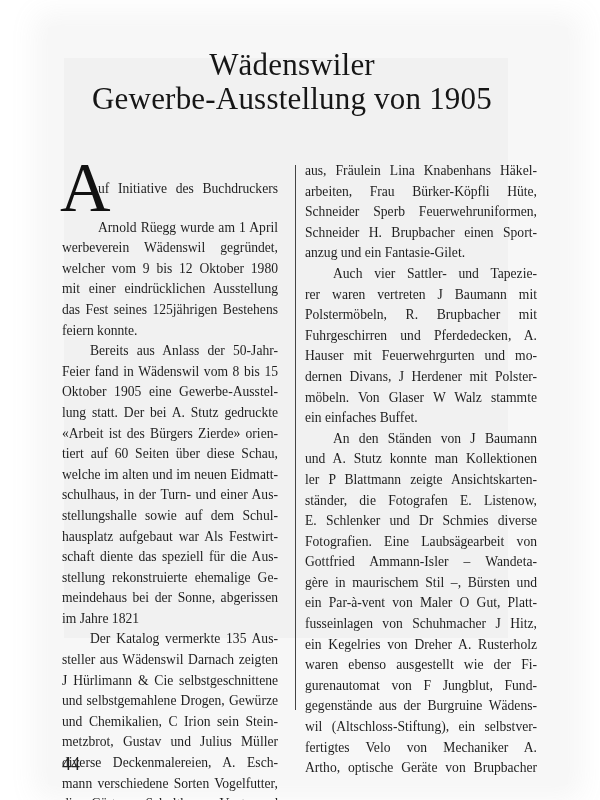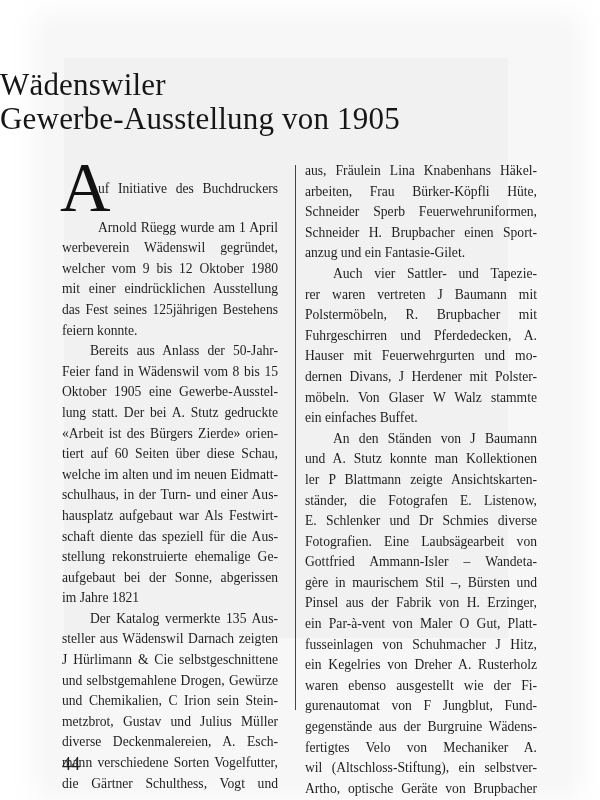--- a/index.html
+++ b/index.html
@@ -14,22 +14,22 @@
     position: absolute; left: 48px; top: 26px; width: 520px; height: 760px;
     background: #f7f7f7;
     box-shadow: 0 0 26px 14px rgba(245,245,245,0.95);
     border-radius: 4px;
   }
   .bleed {
     position: absolute; left: 64px; top: 58px; width: 444px; height: 580px;
     background: #eeeeee; opacity: 0.65;
   }
   .title {
-    position: absolute; left: 0; top: 48px; width: 584px; text-align: left;
-    font-size: 31px; line-height: 34px; color: #161616; letter-spacing: 0.2px; margin-top: 20px;
+    position: absolute; left: 0; top: 48px; width: 584px; text-align: center;
+    font-size: 31px; line-height: 34px; color: #161616; letter-spacing: 0.2px;
   }
   .col {
     position: absolute; top: 161px; width: 216px;
     font-size: 13.6px; line-height: 20.6px;
     text-align: justify;
   }
   .col.left { left: 62px; }
   .col.right { left: 305px; width: 232px; }
   .line { display: block; white-space: nowrap; text-align-last: justify; text-align: justify; height: 20.6px; overflow: hidden; }
   .line.last { text-align-last: left; }
@@ -69,24 +69,25 @@
     <span class="line">das Fest seines 125jährigen Bestehens</span>
     <span class="line last">feiern konnte.</span>
     <span class="line indent">Bereits aus Anlass der 50-Jahr-</span>
     <span class="line">Feier fand in Wädenswil vom 8 bis 15</span>
     <span class="line">Oktober 1905 eine Gewerbe-Ausstel-</span>
     <span class="line">lung statt. Der bei A. Stutz gedruckte</span>
     <span class="line">«Arbeit ist des Bürgers Zierde» orien-</span>
     <span class="line">tiert auf 60 Seiten über diese Schau,</span>
     <span class="line">welche im alten und im neuen Eidmatt-</span>
     <span class="line">schulhaus, in der Turn- und einer Aus-</span>
+    <span class="line">stellungshalle sowie auf dem Schul-</span>
     <span class="line">hausplatz aufgebaut war Als Festwirt-</span>
     <span class="line">schaft diente das speziell für die Aus-</span>
     <span class="line">stellung rekonstruierte ehemalige Ge-</span>
-    <span class="line">aufgebaut bei der Sonne, abgerissen</span>
+    <span class="line">meindehaus bei der Sonne, abgerissen</span>
     <span class="line last">im Jahre 1821</span>
     <span class="line indent">Der Katalog vermerkte 135 Aus-</span>
     <span class="line">steller aus Wädenswil Darnach zeigten</span>
     <span class="line">J Hürlimann &amp; Cie selbstgeschnittene</span>
     <span class="line">und selbstgemahlene Drogen, Gewürze</span>
     <span class="line">und Chemikalien, C Irion sein Stein-</span>
     <span class="line">metzbrot, Gustav und Julius Müller</span>
     <span class="line">diverse Deckenmalereien, A. Esch-</span>
     <span class="line">mann verschiedene Sorten Vogelfutter,</span>
     <span class="line">die Gärtner Schulthess, Vogt und</span>
@@ -107,25 +108,24 @@
     <span class="line">möbeln. Von Glaser W Walz stammte</span>
     <span class="line last">ein einfaches Buffet.</span>
     <span class="line indent">An den Ständen von J Baumann</span>
     <span class="line">und A. Stutz konnte man Kollektionen</span>
     <span class="line">ler P Blattmann zeigte Ansichtskarten-</span>
     <span class="line">ständer, die Fotografen E. Listenow,</span>
     <span class="line">E. Schlenker und Dr Schmies diverse</span>
     <span class="line">Fotografien. Eine Laubsägearbeit von</span>
     <span class="line">Gottfried Ammann-Isler – Wandeta-</span>
     <span class="line">gère in maurischem Stil –, Bürsten und</span>
-    <span class="line">Pinsel aus der Fabrik von H. Erzinger,</span>
     <span class="line">ein Par-à-vent von Maler O Gut, Platt-</span>
     <span class="line">fusseinlagen von Schuhmacher J Hitz,</span>
     <span class="line">ein Kegelries von Dreher A. Rusterholz</span>
     <span class="line">waren ebenso ausgestellt wie der Fi-</span>
     <span class="line">gurenautomat von F Jungblut, Fund-</span>
     <span class="line">gegenstände aus der Burgruine Wädens-</span>
+    <span class="line">wil (Altschloss-Stiftung), ein selbstver-</span>
     <span class="line">fertigtes Velo von Mechaniker A.</span>
-    <span class="line">wil (Altschloss-Stiftung), ein selbstver-</span>
     <span class="line">Artho, optische Geräte von Brupbacher</span>
   </div>
 
 <div class="pagenum">44</div>
 
 </body></html>

